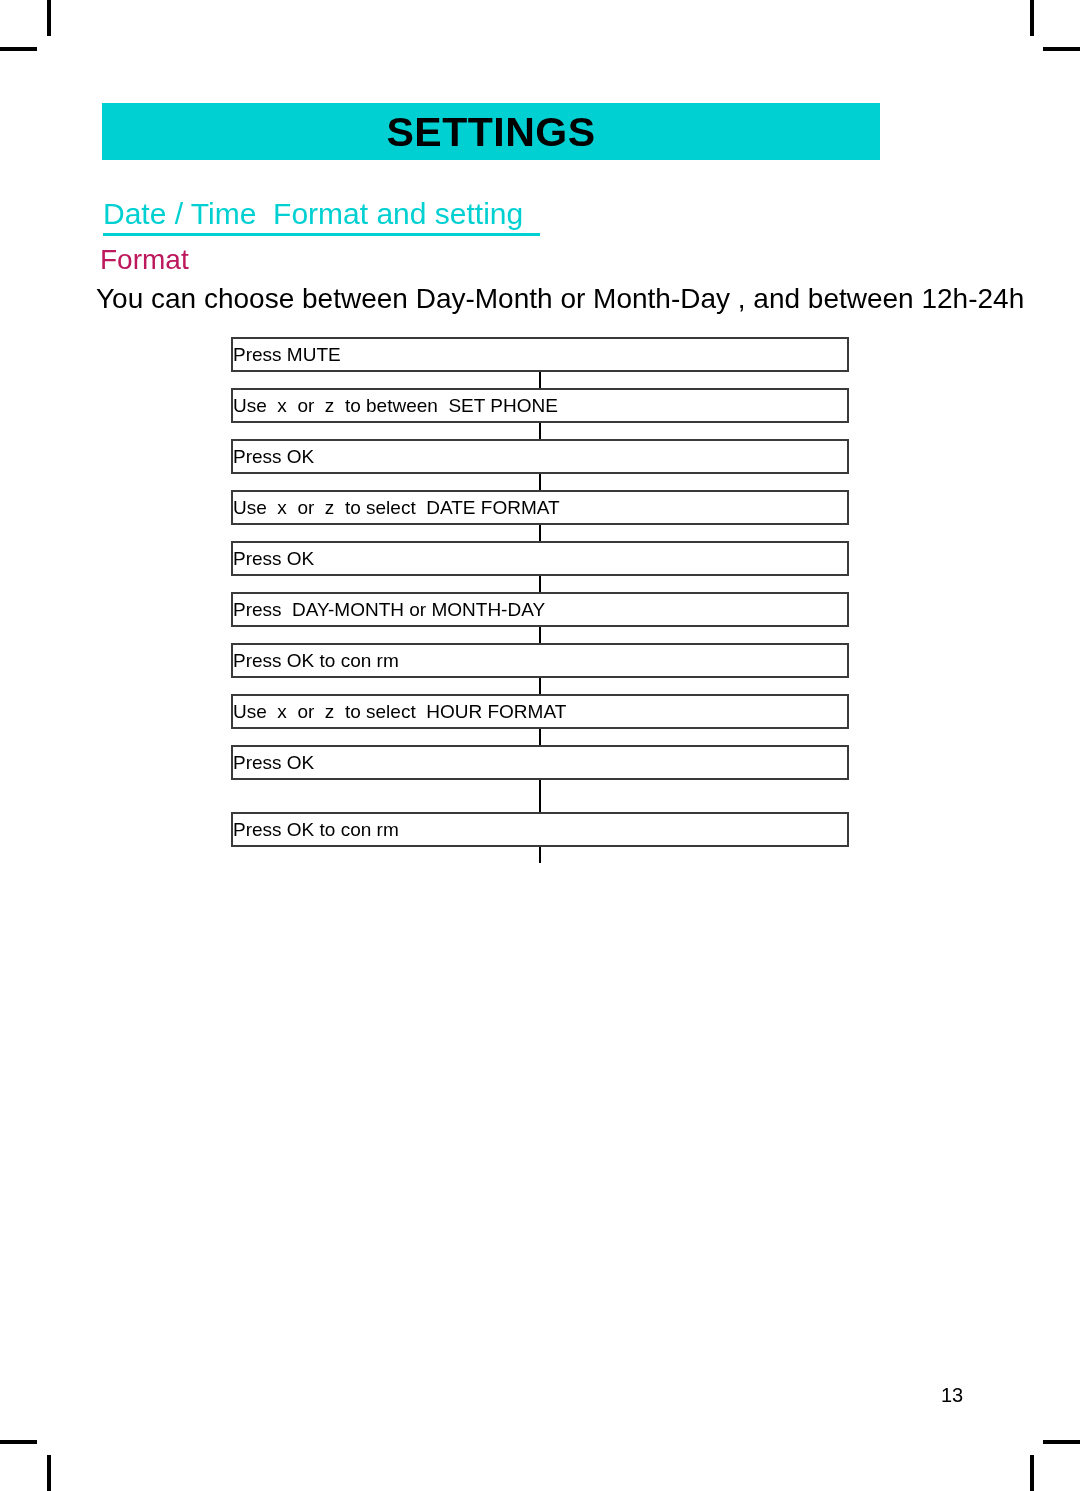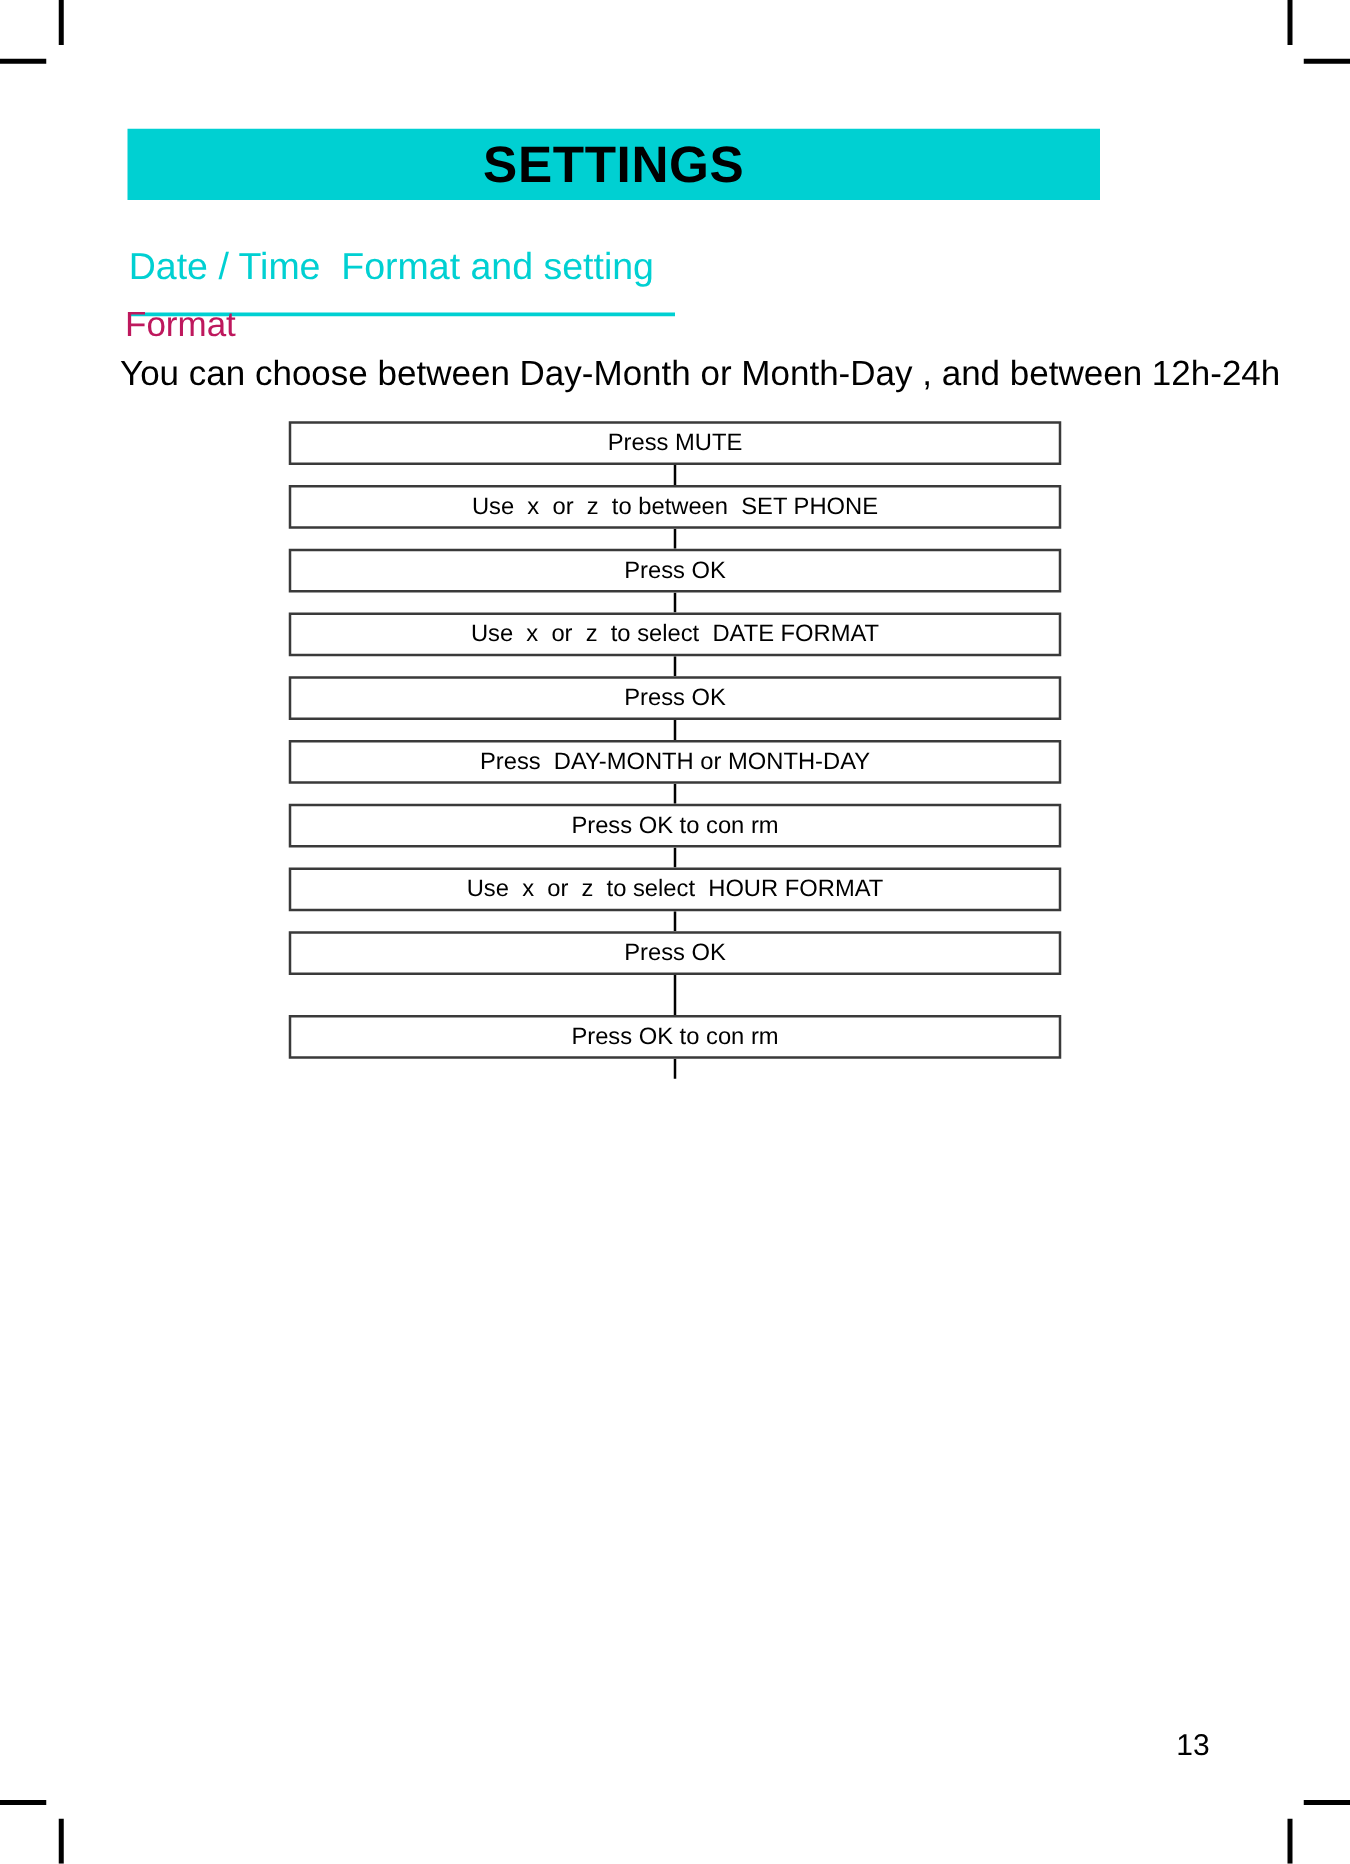--- a/index.html
+++ b/index.html
@@ -55,21 +55,21 @@
 
   
   .section-heading {
     position: absolute;
     left: 103px;
     top: 198px;
     font-size: 30px;
     color: #00d0d2;
     white-space: pre;
     border-bottom: 3px solid #00d0d2;
-    padding-bottom: 20px;
+    padding-bottom: 3px;
     line-height: 1.05;
   }
 
   
   .subheading {
     position: absolute;
     left: 100px;
     top: 245px;
     font-size: 28px;
     color: #be185d;
@@ -96,41 +96,41 @@
     position: relative;
   }
   .flow-box {
     box-sizing: border-box;
     width: 618px;
     height: 35px;
     border: 2px solid #3a3a3a;
     background: #ffffff;
     display: flex;
     align-items: center;
-    justify-content: center;
+    justify-content: flex-start;
   }
   .flow-label {
     font-size: 19px;
     color: #000000;
     white-space: pre;
     line-height: 1;
   }
   .flow-connector {
     width: 2px;
     height: 16px;
     background: #000000;
     margin: 0 auto;
   }
 
   
   .page-number {
     position: absolute;
     left: 941px;
     top: 1385px;
-    font-size: 24px;
+    font-size: 20px;
     color: #000000;
     line-height: 1;
   }
 </style>
 </head>
 <body>
 
 <div class="crop crop-tl-v"></div>
 <div class="crop crop-tl-h"></div>
 <div class="crop crop-tr-v"></div>

